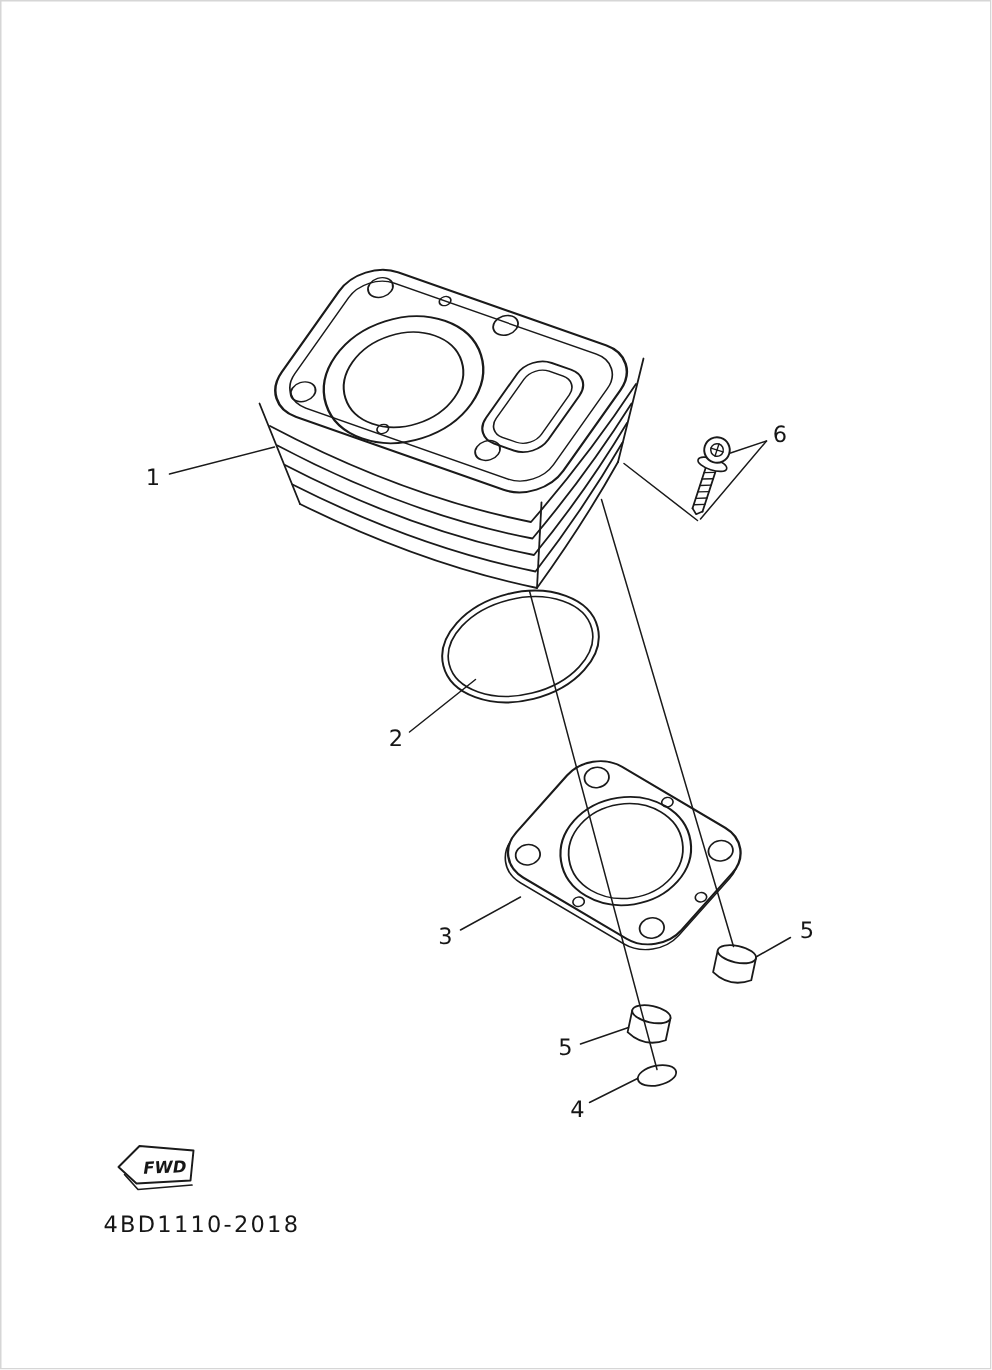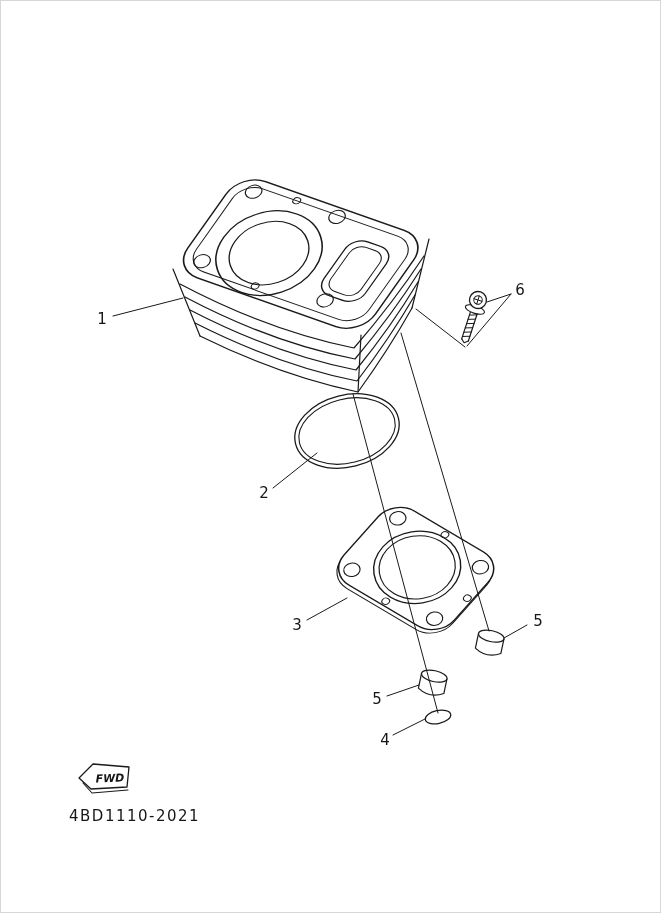--- a/index.html
+++ b/index.html
@@ -145,15 +145,15 @@
   </svg>
 
   <div class="callout" style="left:101px; top:318px;">1</div>
   <div class="callout" style="left:263px; top:492px;">2</div>
   <div class="callout" style="left:296px; top:624px;">3</div>
   <div class="callout" style="left:384px; top:739px;">4</div>
   <div class="callout" style="left:376px; top:698px;">5</div>
   <div class="callout" style="left:537px; top:620px;">5</div>
   <div class="callout" style="left:519px; top:289px;">6</div>
 
-  <div class="part-code">4BD1110-2021</div>
+  <div class="part-code">4BD1110-2018</div>
 
 </div>
 
 </body></html>

